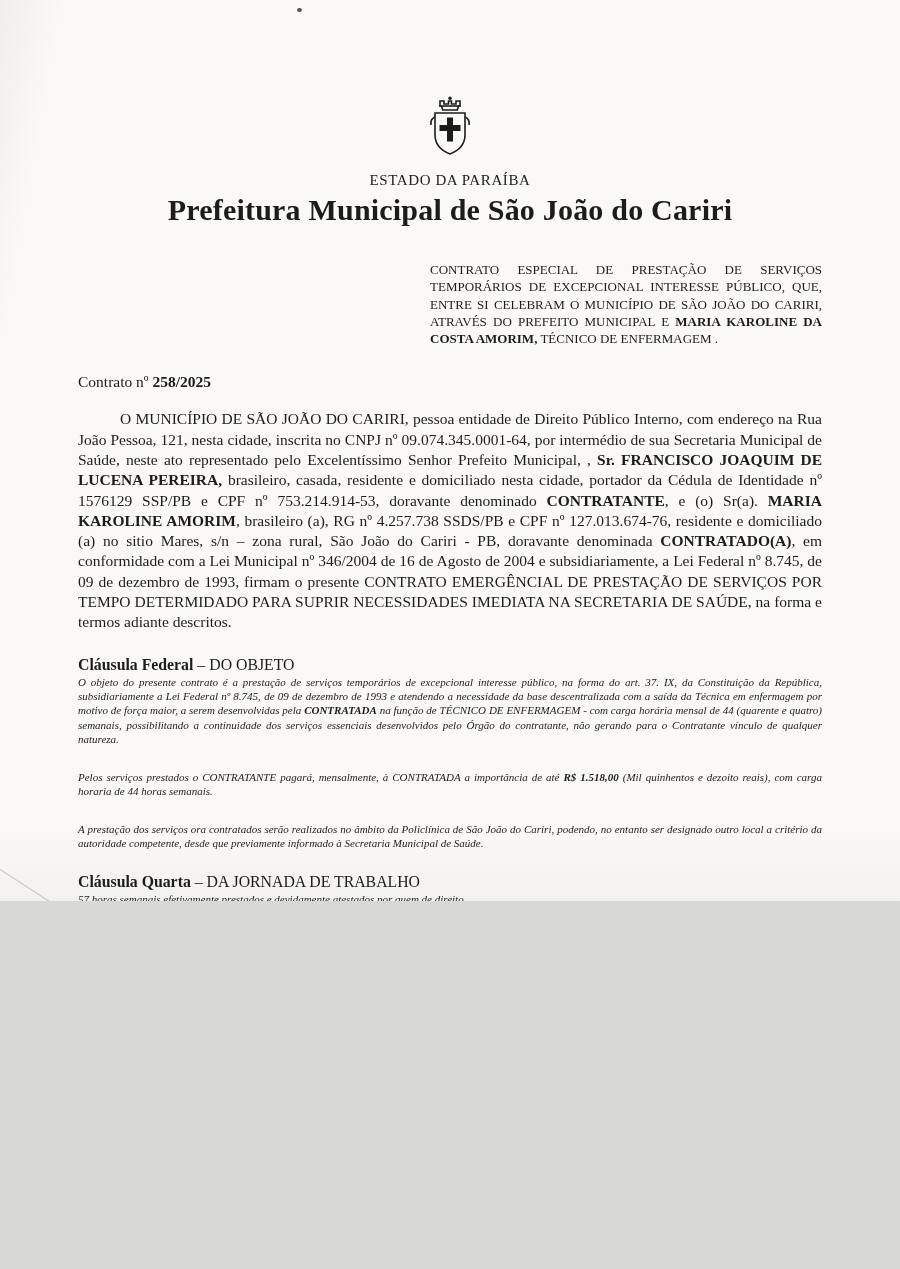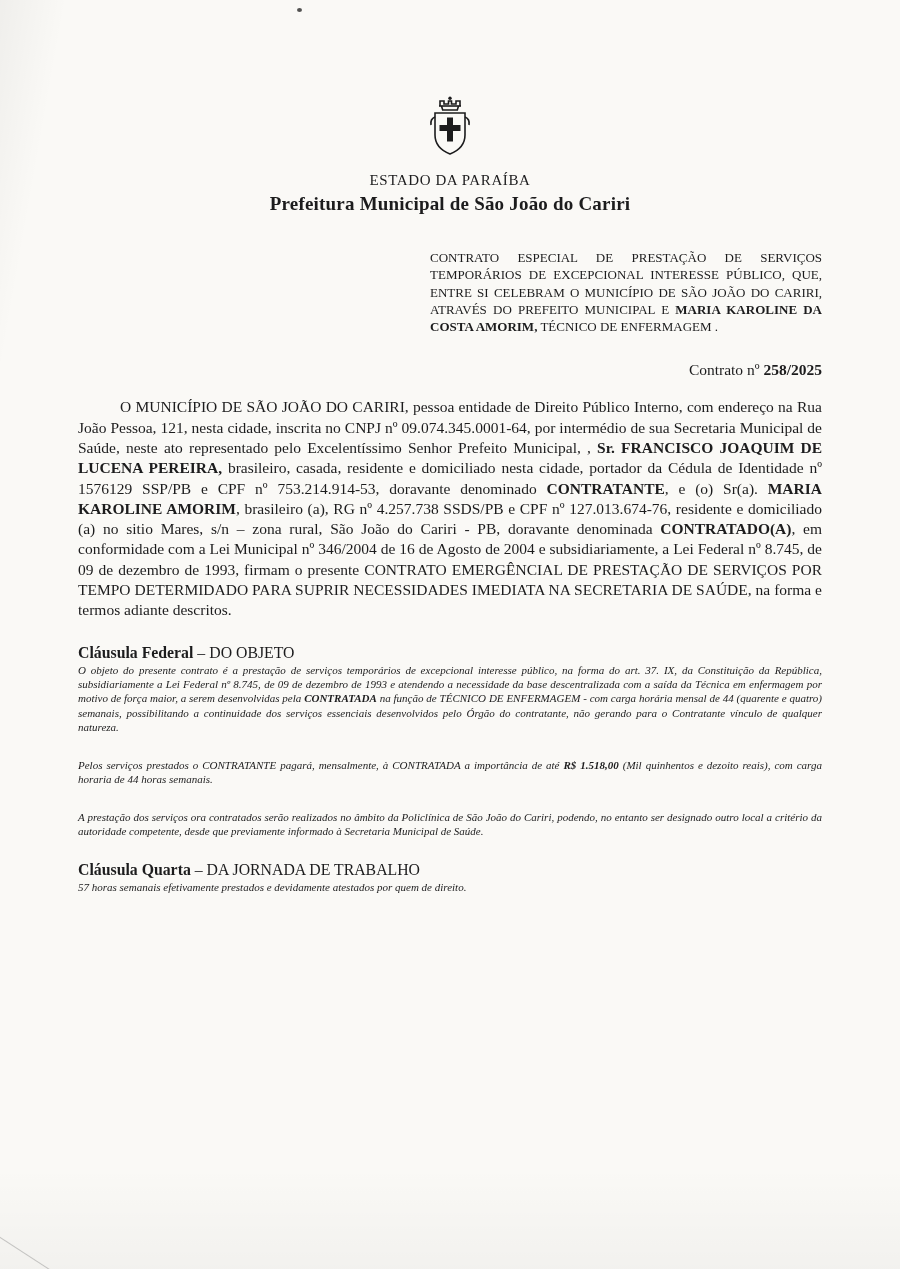--- a/index.html
+++ b/index.html
@@ -2,46 +2,46 @@
 <html style="--paper: #faf9f6; --ink: #1c1c1d;"><head>
 <meta charset="utf-8">
 <style>
   :root{
     --paper:#faf9f6;
     --ink:#1c1c1d;
   }
   html,body{margin:0;padding:0;background:#d8d8d4;}
   .page{
     position:relative;
-    width:900px;height:1269px;
+    width:900px;height:901px;
     margin:0 auto;
     background:
       linear-gradient(100deg, rgba(0,0,0,0.045) 0%, rgba(0,0,0,0) 6%),
       linear-gradient(0deg, rgba(0,0,0,0.03) 0%, rgba(0,0,0,0) 8%),
       var(--paper);
     color:var(--ink);
     font-family:"Liberation Serif","DejaVu Serif",serif;
     box-sizing:border-box;
     padding:0 78px;
     overflow:hidden;
   }
   
   .page::after{
     content:"";position:absolute;left:-60px;bottom:70px;width:300px;height:1px;
     background:rgba(110,110,110,0.35);transform:rotate(33deg);transform-origin:left bottom;
   }
   .speck{position:absolute;background:rgba(40,40,40,0.8);border-radius:50%;}
   .crest{margin:96px auto 0;width:46px;height:62px;display:block;text-align:center;}
   .state{margin-top:14px;text-align:center;font-size:15px;letter-spacing:0.6px;}
-  .title{margin:4px 0 0;text-align:center;font-size:19px;font-weight:bold;letter-spacing:0.2px;}
+  .title{margin:4px 0 0;text-align:center;font-size:30px;font-weight:bold;letter-spacing:0.2px;}
   .preamble{
     margin:34px 0 0 352px;width:392px;
     font-size:13px;line-height:1.33;text-align:justify;
   }
-  .contract-no{margin-top:26px;font-size:15.5px;text-align:right;}
+  .contract-no{margin-top:26px;font-size:15.5px;}
   .intro{
     margin:18px 0 0;font-size:15.5px;line-height:1.31;text-align:justify;
     text-indent:42px;
   }
   .clause{margin-top:23px;}
   .clause-title{margin:0;font-size:15.8px;}
   .clause-body{margin:1px 0 0;font-size:11px;line-height:1.31;text-align:justify;font-style:italic;}
   b,.b{font-weight:bold;}
 </style>
 </head>

